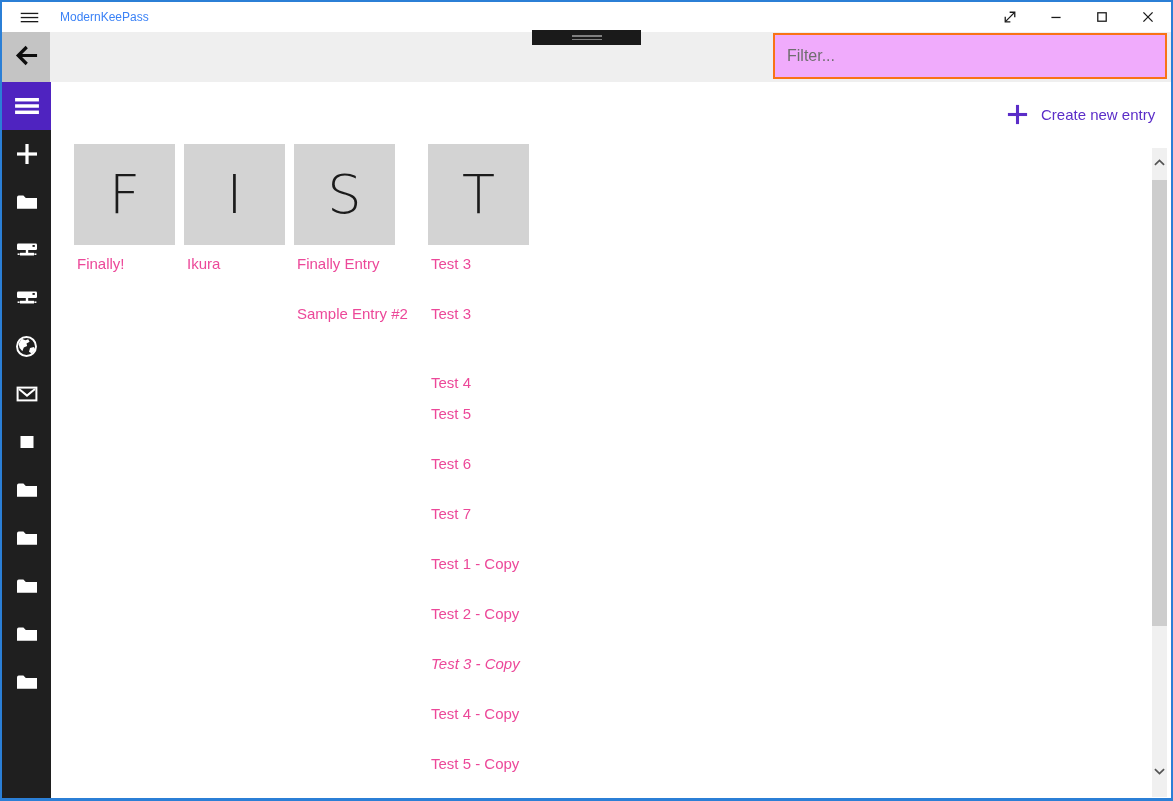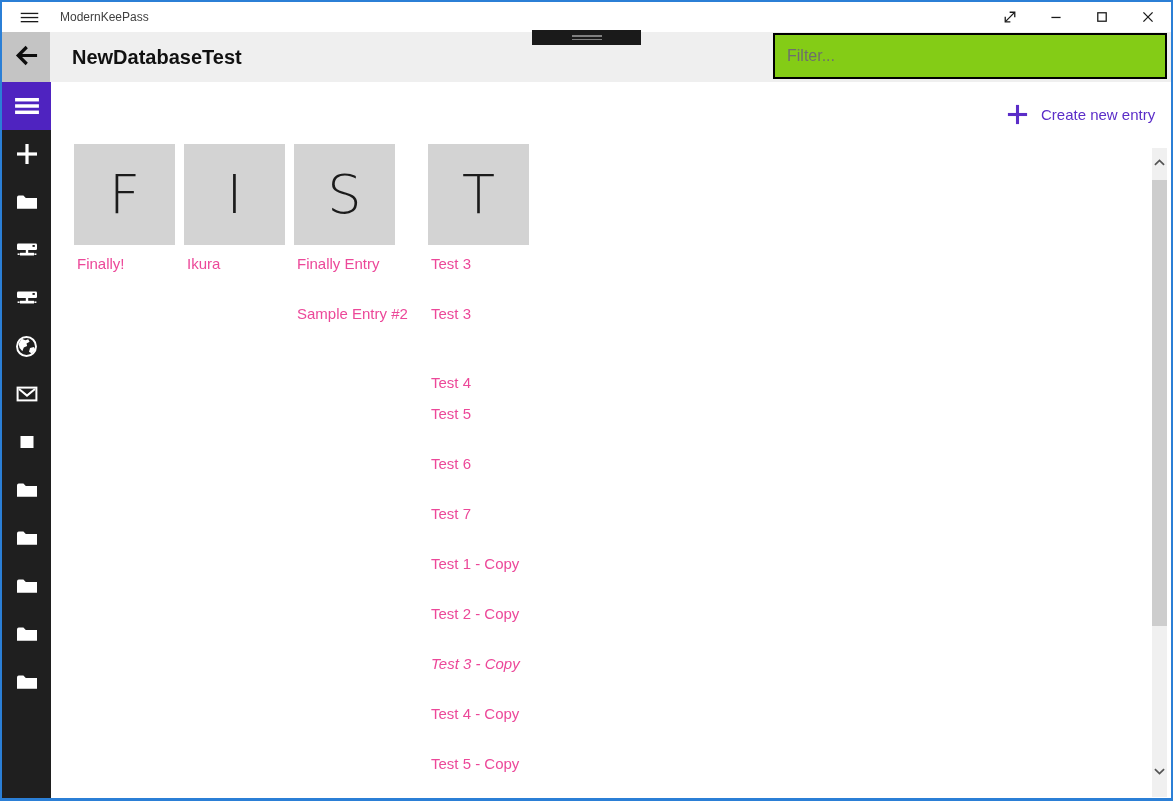--- a/index.html
+++ b/index.html
@@ -12,32 +12,32 @@
   .app{position:relative;width:1173px;height:801px;background:#ffffff;overflow:hidden;}
   .edge{position:absolute;background:var(--window-border);}
   .edge.top{left:0;top:0;width:1173px;height:2px;}
   .edge.left{left:0;top:0;width:2px;height:801px;}
   .edge.right{left:1171px;top:0;width:2px;height:801px;}
   .edge.bottom{left:0;top:798px;width:1173px;height:3px;}
 
   
   .titlebar{position:absolute;left:2px;top:2px;width:1169px;height:30px;background:#fff;display:flex;align-items:center;}
   .tb-burger{margin-left:13px;width:28px;height:28px;display:flex;align-items:center;justify-content:center;color:#1a1a1a;}
-  .app-title{position:absolute;left:58px;top:0;height:30px;display:flex;align-items:center;font-size:12px;color:#404040;}
+  .app-title{position:absolute;left:58px;top:0;height:30px;display:flex;align-items:center;font-size:12px;color:#3b82f6;}
   .win-controls{position:absolute;right:0;top:0;height:30px;display:flex;}
   .win-btn{width:46px;height:30px;display:flex;align-items:center;justify-content:center;color:#1a1a1a;}
   .win-btn svg{display:block;}
 
   
   .header{position:absolute;left:2px;top:32px;width:1169px;height:50px;background:var(--header-bg);}
   .back-btn{position:absolute;left:0;top:0;width:48px;height:50px;background:var(--back-button-bg);display:flex;align-items:center;justify-content:center;color:#0d0d0d;}
   .page-title{position:absolute;left:70px;top:0;height:50px;display:flex;align-items:center;font-size:20px;font-weight:600;color:#111;}
   .black-strip{position:absolute;left:532px;top:30px;width:109px;height:15px;background:#1a1a1a;display:flex;flex-direction:column;align-items:center;justify-content:center;gap:2px;}
   .black-strip i{display:block;width:30px;height:1.5px;background:#7f7f7f;}
-  .filter-box{position:absolute;left:773px;top:33px;width:394px;height:46px;background:#84cc16;border:2px solid #000000;}
+  .filter-box{position:absolute;left:773px;top:33px;width:394px;height:46px;background:#f0abfc;border:2px solid #f97316;}
   .filter-box input{width:100%;height:100%;border:none;outline:none;font-size:16px;padding:0 12px;color:#222;background:transparent;}
   .filter-box input::placeholder{color:#6e6e6e;}
 
   
   .sidebar{position:absolute;left:2px;top:82px;width:49px;height:716px;background:var(--sidebar-bg);display:flex;flex-direction:column;}
   .side-item{width:49px;height:48px;display:flex;align-items:center;justify-content:center;color:#fff;flex:0 0 48px;}
   .side-item.nav-toggle{background:var(--nav-button);}
   .side-item svg{display:block;}
 
   
@@ -111,21 +111,20 @@
         </div>
       </div>
   </div>
 
   <div class="header">
     <div class="back-btn">
       <span><svg viewBox="0 0 24 24" width="27" height="27">
             <path fill="currentColor" d="M11.2 3.4 L2.6 12 L11.2 20.6 L13.2 18.5 L8.1 13.4 L21.4 13.4 L21.4 10.6 L8.1 10.6 L13.2 5.5 Z"></path>
           </svg></span>
     </div>
-    <span class="page-title">NewDatabaseTest</span>
   </div>
 
   <div class="black-strip">
     <i></i>
     <i></i>
   </div>
 
   <div class="filter-box">
     <input type="text" placeholder="Filter..." style="">
   </div>

